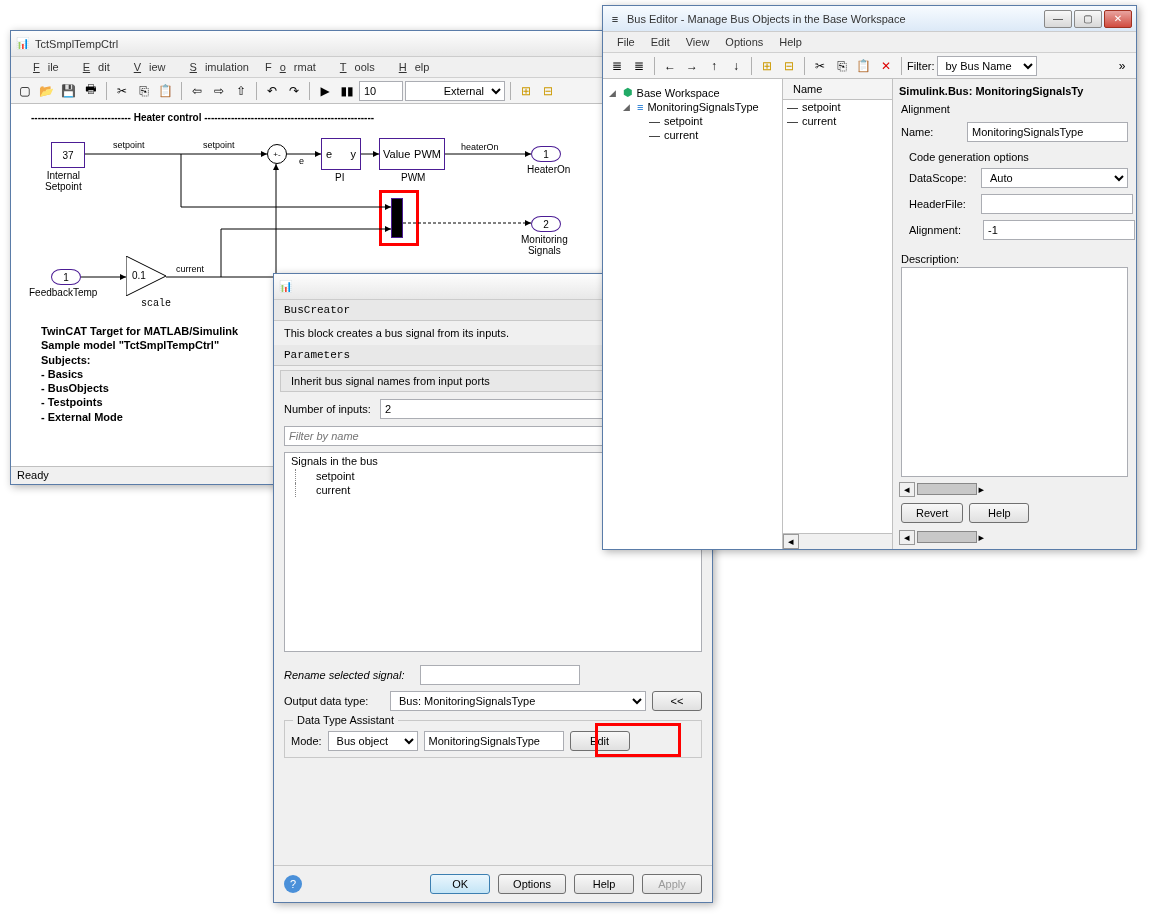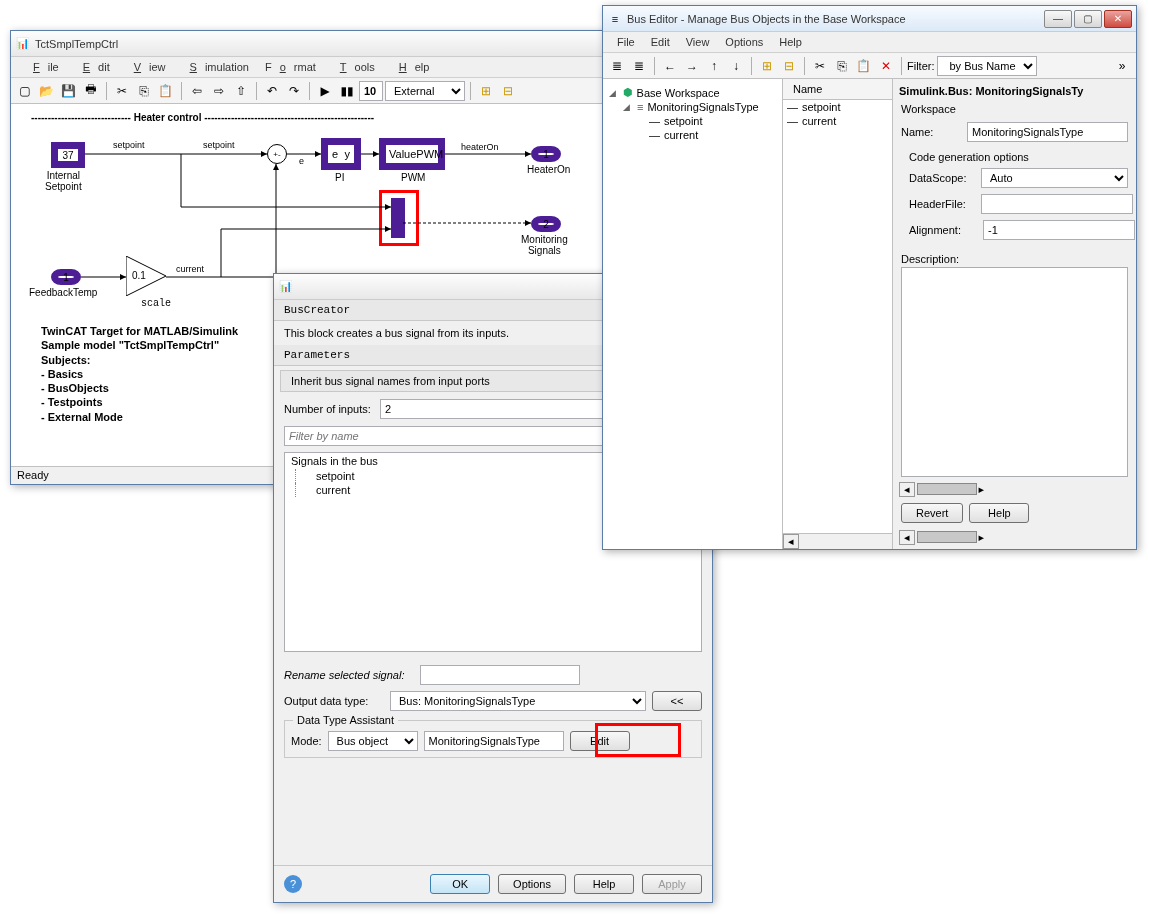--- a/index.html
+++ b/index.html
@@ -11,21 +11,21 @@
 .win-controls { display: flex; gap: 2px; }
 .win-btn { width: 28px; height: 18px; border: 1px solid #888; background: linear-gradient(to bottom,#f8f8f8,#d8d8d8); border-radius: 2px; display: flex; align-items: center; justify-content: center; font-size: 10px; color: #333; }
 .win-btn.close { background: linear-gradient(to bottom,#e9a4a0,#d14b3f); color:#fff; border-color:#a03020; }
 .menubar { display: flex; padding: 2px 6px; background: #f0f0f0; border-bottom: 1px solid #d0d0d0; }
 .menubar span { padding: 2px 8px; color: #333; }
 .toolbar { display: flex; align-items: center; padding: 2px 4px; background: #f4f4f4; border-bottom: 1px solid #c0c0c0; height: 26px; gap: 2px; }
 .tb-btn { width: 20px; height: 20px; border: 1px solid transparent; display: flex; align-items: center; justify-content: center; font-size: 12px; }
 .tb-sep { width: 1px; height: 18px; background: #b0b0b0; margin: 0 3px; }
 .canvas { background: #fff; position: relative; flex: 1; }
 .status { border-top: 1px solid #c0c0c0; padding: 2px 6px; background: #f0f0f0; height: 18px; }
-.block { position: absolute; background: #fff; border: 7px solid #4c1d95; text-align: right; display: flex; align-items: center; justify-content: center; font-size: 10px; }
+.block { position: absolute; background: #fff; border: 1px solid #4c1d95; text-align: right; display: flex; align-items: center; justify-content: center; font-size: 10px; }
 .block-label { position: absolute; font-size: 10px; text-align: center; white-space: nowrap; }
 .sig-label { position: absolute; font-size: 9px; }
 .outport { border-radius: 10px / 50%; }
 .dialog-section { padding: 6px 10px; }
 .dialog-header { background: #e8e8e8; padding: 4px 10px; border-bottom: 1px solid #c8c8c8; font-family: Liberation Mono, monospace; }
 .field-row { display: flex; align-items: center; padding: 3px 10px; gap: 6px; }
 .field-row label { min-width: 90px; }
 input[type=text], select { border: 1px solid #abadb3; padding: 2px 4px; background: #fff; font-size: 11px; height: 20px; }
 .btn { border: 1px solid #707070; background: linear-gradient(to bottom,#f8f8f8,#e0e0e0); padding: 3px 14px; border-radius: 3px; min-width: 60px; text-align: center; }
 .btn.default { border: 1px solid #3c7fb1; background: linear-gradient(to bottom,#eaf6fd,#c4e5f6); }
@@ -68,22 +68,22 @@
     <span class="tb-sep"></span>
     <span class="tb-btn">⇦</span>
     <span class="tb-btn">⇨</span>
     <span class="tb-btn">⇧</span>
     <span class="tb-sep"></span>
     <span class="tb-btn">↶</span>
     <span class="tb-btn">↷</span>
     <span class="tb-sep"></span>
     <span class="tb-btn">▶</span>
     <span class="tb-btn">▮▮</span>
-    <input type="text" style="width: 24px; font-weight: bold;" value="10">
-    <select style="width:80px;"><option>External</option></select>
+    <input type="text" style="width: 44px;" value="10">
+    <select style="width:100px;text-align:right;"><option>External</option></select>
     <span class="tb-sep"></span>
     <span class="tb-btn" style="color:#c90;">⊞</span>
     <span class="tb-btn" style="color:#c90;">⊟</span>
   </div>
   <div class="canvas" style="position:relative;">
     <div style="position:absolute; top:8px; left:20px; font-size:10px; font-weight:bold;">------------------------------ Heater control ---------------------------------------------------</div>
 
     <div class="block" style="left:40px; top:38px; width:34px; height:26px;">37</div>
     <div class="block-label" style="left:34px; top:66px;">Internal<br>Setpoint</div>
     <div class="sig-label" style="left:102px; top:36px;">setpoint</div>
@@ -241,21 +241,21 @@
     <span class="tb-sep"></span>
     <span class="tb-btn" style="color:#c90;">⊞</span>
     <span class="tb-btn" style="color:#c90;">⊟</span>
     <span class="tb-sep"></span>
     <span class="tb-btn">✂</span>
     <span class="tb-btn">⎘</span>
     <span class="tb-btn">📋</span>
     <span class="tb-btn" style="color:#d00;">✕</span>
     <span class="tb-sep"></span>
     <label>Filter:</label>
-    <select style="width:100px;text-align:right;"><option>by Bus Name</option></select>
+    <select style="width:100px;"><option>by Bus Name</option></select>
     <span style="flex:1;"></span>
     <span class="tb-btn">»</span>
   </div>
   <div style="display:flex; flex:1; overflow:hidden;">
 
     <div style="width:180px; border-right:1px solid #c0c0c0; background:#fff; padding:6px 2px; overflow:auto;">
       <div class="tree-item">
           <span class="tree-arrow">◢</span>
           <span style="color:#2a6;">⬢</span>
           <span>Base Workspace</span>
@@ -287,21 +287,21 @@
         </div>
       <div style="flex:1;"></div>
       <div style="height:16px; background:#f0f0f0; border-top:1px solid #c0c0c0; display:flex;">
           <span style="border:1px solid #999; padding:0 4px;">◂</span>
           <div style="flex:1;"></div>
         </div>
     </div>
 
     <div style="flex:1; background:#f0f0f0; padding:4px 6px; display:flex; flex-direction:column; overflow:hidden;">
       <div style="font-weight:bold; padding:2px 0; white-space:nowrap; overflow:hidden;">Simulink.Bus: MonitoringSignalsTy</div>
-      <div style="padding:4px 2px; font-weight:normal;">Workspace</div>
+      <div style="padding:4px 2px; font-weight:normal;">Alignment</div>
       <div class="field-row" style="padding:3px 2px;">
         <label style="min-width:60px;">Name:</label>
         <input type="text" style="flex: 1 1 0%;" value="MonitoringSignalsType">
       </div>
       <div style="padding:6px 2px 2px 10px;">Code generation options</div>
       <div class="field-row" style="padding:3px 2px 3px 10px;">
         <label style="min-width:66px;">DataScope:</label>
         <select style="flex:1;"><option>Auto</option></select>
       </div>
       <div class="field-row" style="padding:3px 2px 3px 10px;">

